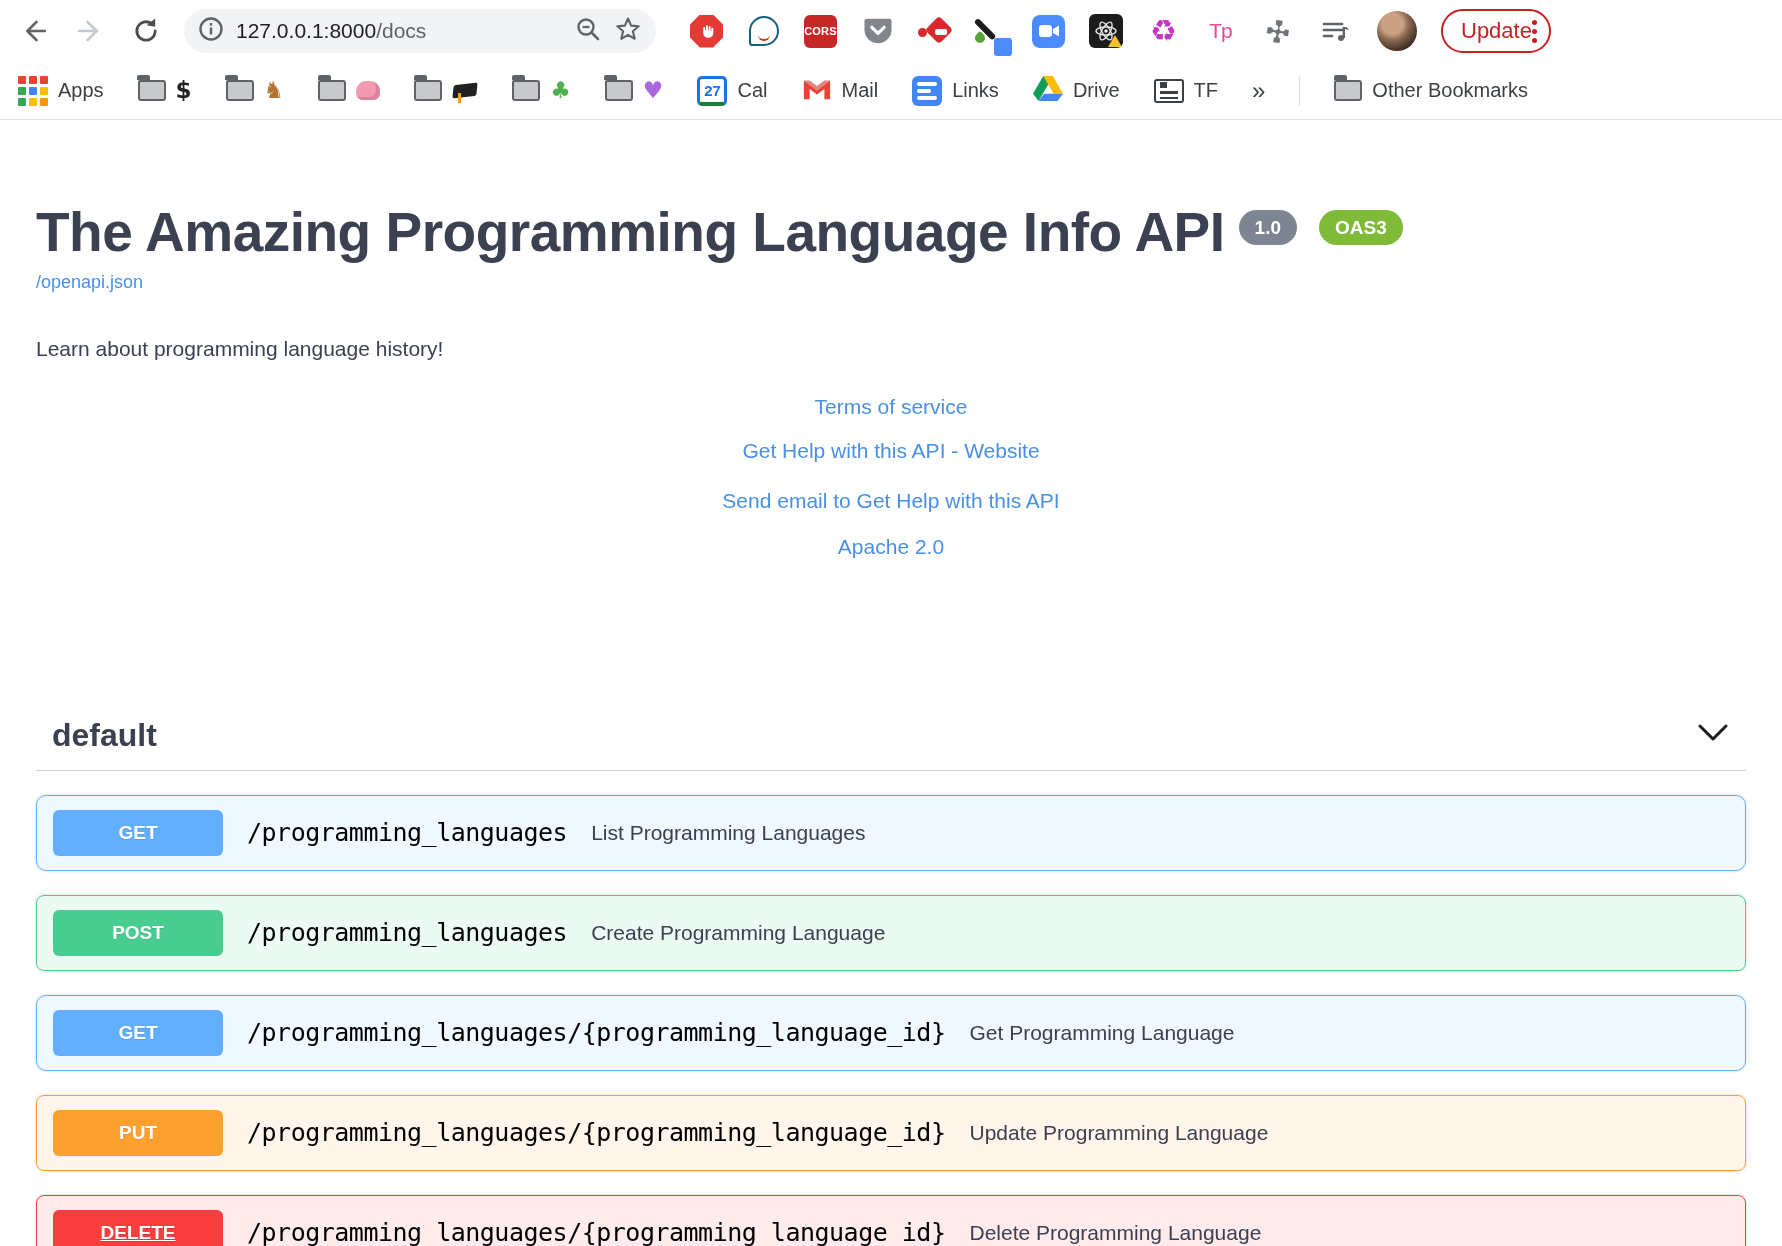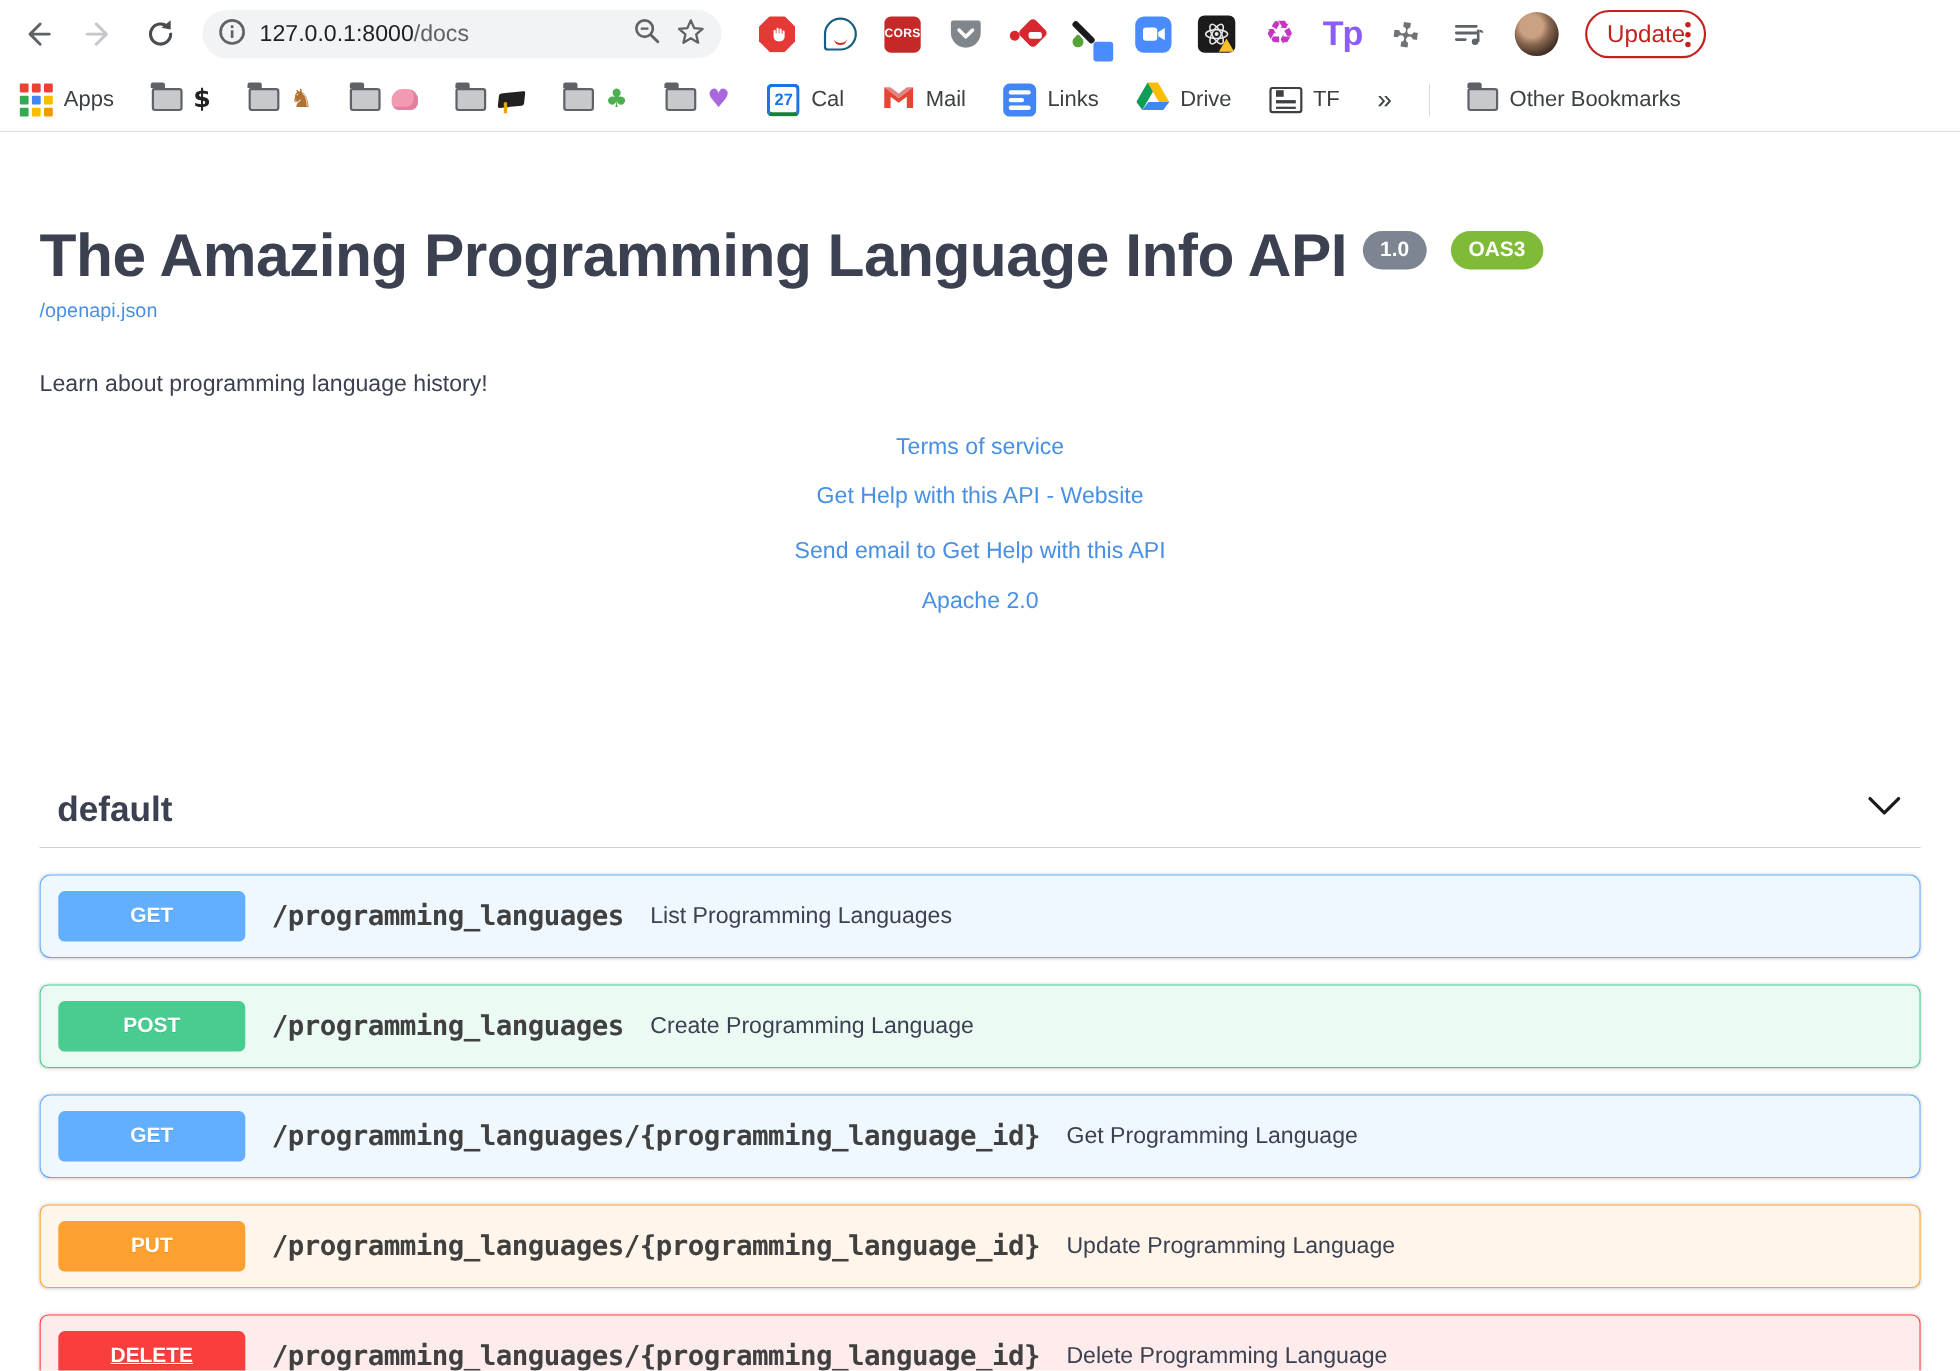--- a/index.html
+++ b/index.html
@@ -52,21 +52,21 @@
 
   
   .octagon { width:33px; height:33px; background:#e53935; display:flex; align-items:center; justify-content:center;
              clip-path:polygon(30% 0,70% 0,100% 30%,100% 70%,70% 100%,30% 100%,0 70%,0 30%); }
   .cors { width:33px; height:33px; background:#c62828; border-radius:6px; color:#fff; font-size:11px; font-weight:700;
           display:flex; align-items:center; justify-content:center; letter-spacing:.2px; }
   .zoomcam { width:33px; height:33px; background:#4a8cff; border-radius:8px; display:flex; align-items:center; justify-content:center; }
   .reactdev { width:34px; height:34px; background:#1b1b1b; border-radius:6px; display:flex; align-items:center; justify-content:center; position:relative; }
   .warn { position:absolute; right:1px; bottom:1px; width:0; height:0; border-left:7px solid transparent; border-right:7px solid transparent; border-bottom:12px solid #f6c026; }
   .recycle { font-size:30px; color:#c238c2; font-family:"DejaVu Sans", sans-serif; line-height:1; }
-  .tp { color:#8b5cf6; font-weight:700; font-size:31px; letter-spacing:-1px; }
+  .tp { color:#ec4899; font-weight:400; font-size:21px; letter-spacing:-1px; }
   .dropper { position:relative; width:33px; height:33px; }
   .dropper .stick { position:absolute; left:3px; top:3px; width:26px; height:6px; background:#1c1c1c; border-radius:3px; transform:rotate(45deg); transform-origin:left top; }
   .dropper .tip { position:absolute; left:0px; top:18px; width:10px; height:10px; background:#55a339; border-radius:2px 6px 6px 6px; transform:rotate(45deg); }
   .dropper .bluesq { position:absolute; right:-4px; bottom:-8px; width:18px; height:18px; background:#4a8cff; border-radius:3px; }
   .reddot-ic { position:relative; width:33px; height:33px; }
   .reddot-ic .dot { position:absolute; left:0; top:13px; width:9px; height:9px; background:#d7282f; border-radius:50%; }
   .reddot-ic .dia { position:absolute; right:2px; top:5px; width:20px; height:20px; background:#d7282f; border-radius:4px; transform:rotate(45deg); }
   .reddot-ic .dia::after { content:""; position:absolute; left:7px; top:7px; width:12px; height:6px; background:#fff; transform:rotate(-45deg); border-radius:2px; }
   .bubble { width:30px; height:30px; border:2.5px solid #16607e; border-radius:50% 50% 50% 12%; position:relative; background:#fff; }
   .bubble::after { content:""; position:absolute; left:7px; top:15px; width:12px; height:6px; border:2.5px solid #d93025; border-top:none; border-left:none; border-right:none; border-radius:0 0 10px 10px; }
@@ -97,21 +97,21 @@
   .op-get    { border-color:#61affe; background:rgba(97,175,254,.10);border-radius:10px; }
   .op-post   { border-color:#49cc90; background:rgba(73,204,144,.10); }
   .op-put    { border-color:#fca130; background:rgba(252,161,48,.10); }
   .op-delete { border-color:#f93e3e; background:rgba(249,62,62,.10); }
   .method { min-width:170px; text-align:center; padding:12px 0; border-radius:6px; color:#fff; font-size:19px; font-weight:700;
             text-shadow:0 1px 0 rgba(0,0,0,.1); }
   .op-get .method    { background:#61affe; }
   .op-post .method   { background:#49cc90; }
   .op-put .method    { background:#fca130; }
   .op-delete .method { background:#f93e3e;text-decoration:underline; }
-  .op-path { font-family:"DejaVu Sans Mono","Liberation Mono",monospace; font-weight:700; font-size:25px; color:#404040; letter-spacing:-0.5px; }
+  .op-path { font-family:"DejaVu Sans Mono","Liberation Mono",monospace; font-weight:400; font-size:25px; color:#000000; letter-spacing:-0.5px; }
   .op-summary { font-size:21px; color:#3b4151; }
 </style>
 </head>
 <body>
 
 <div class="toolbar">
   <div class="navbtns">
     <span class="navbtn">
       <svg width="30" height="30" viewBox="0 0 36 36">
           <path d="M21 7 L10 18 L21 29 M10 18 H31" stroke="#5f6368" stroke-width="3.2" fill="none" stroke-linecap="round" stroke-linejoin="round"></path>

